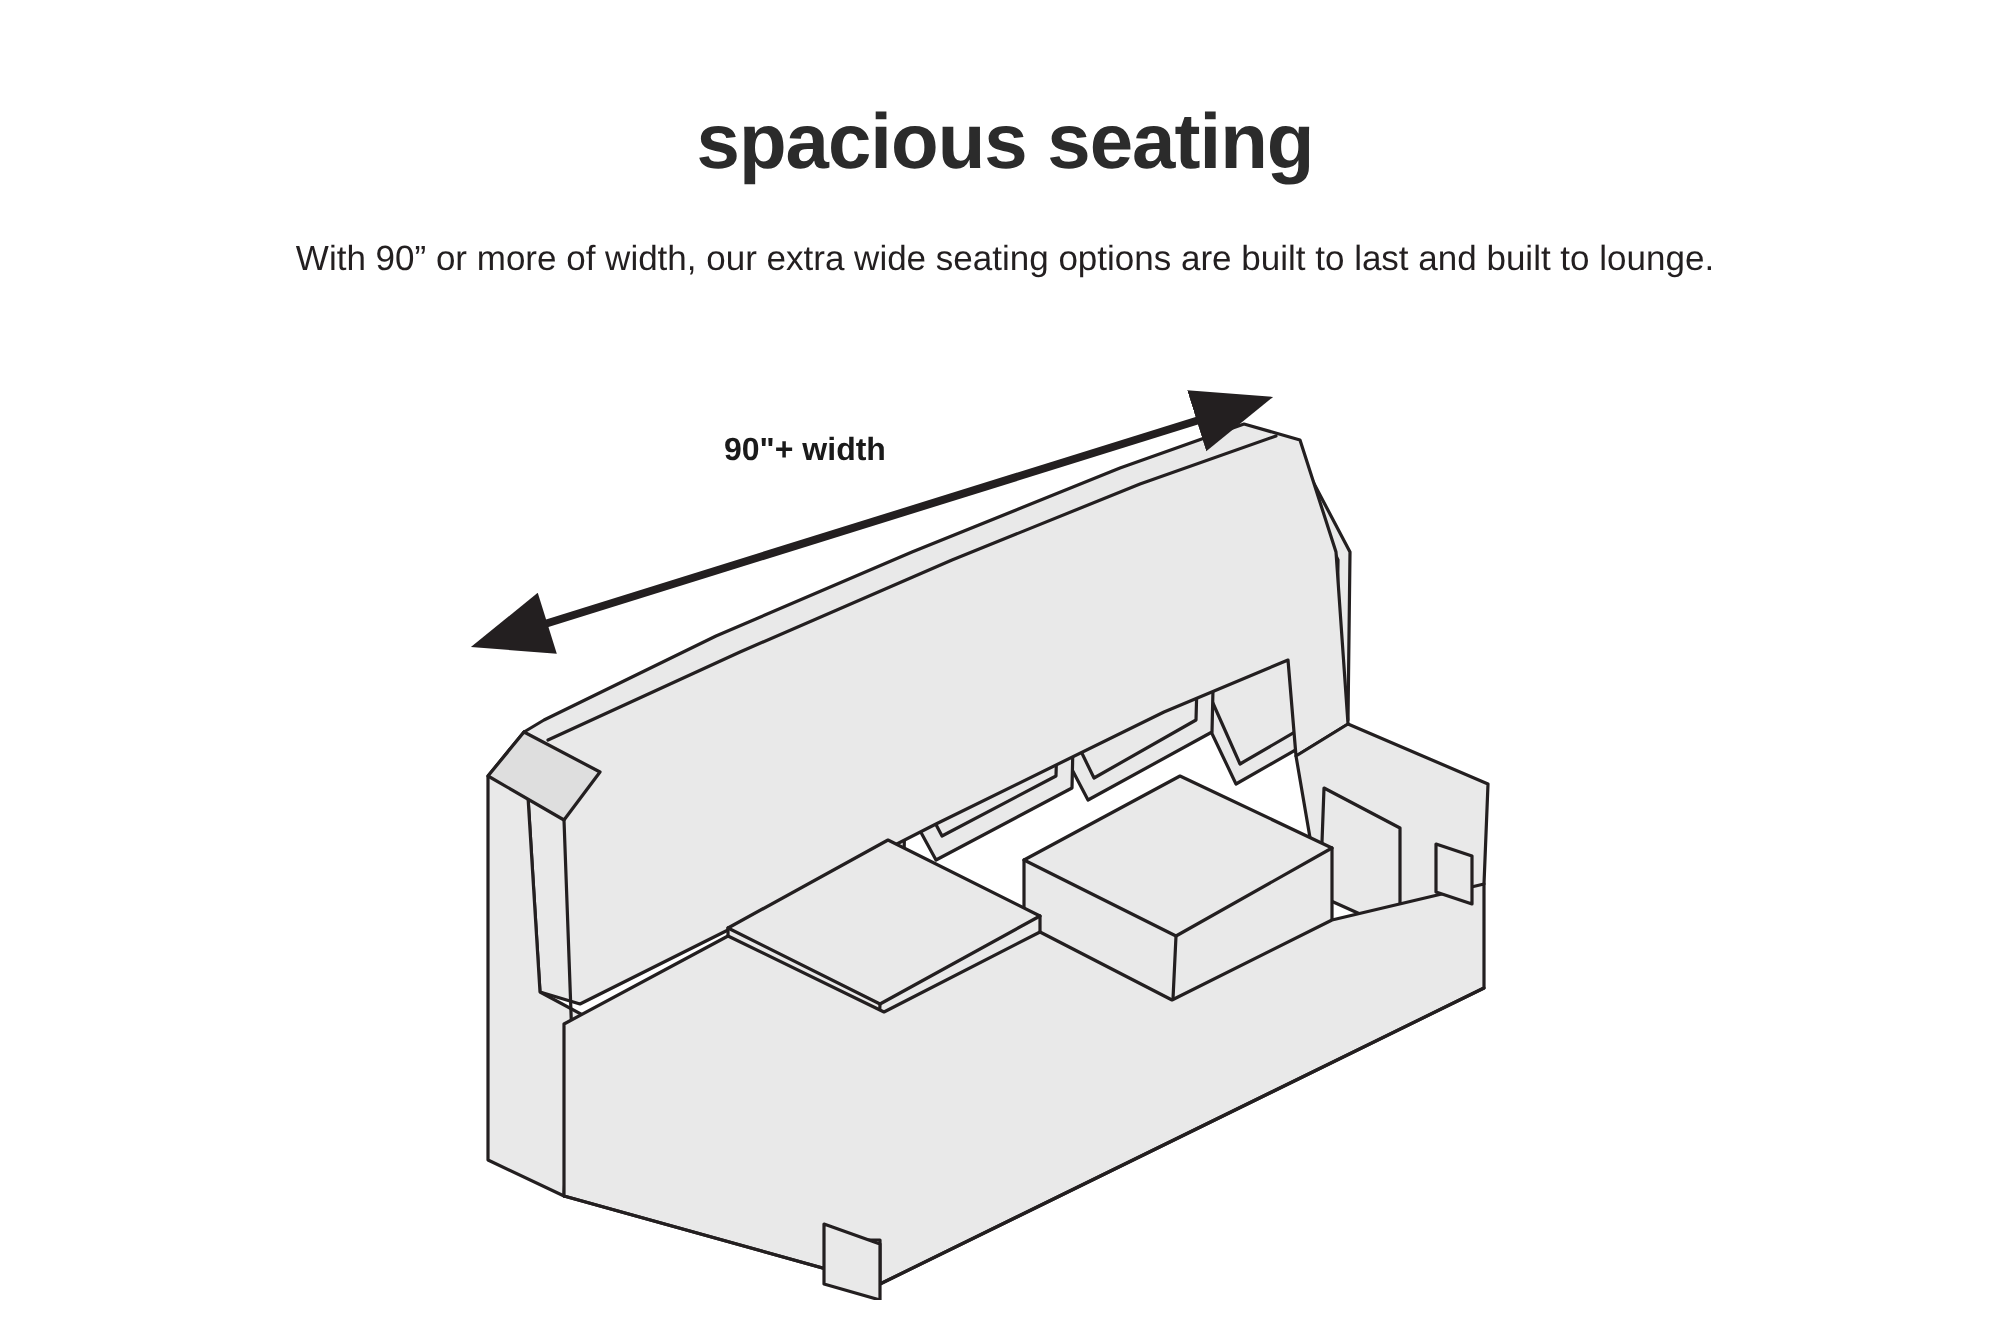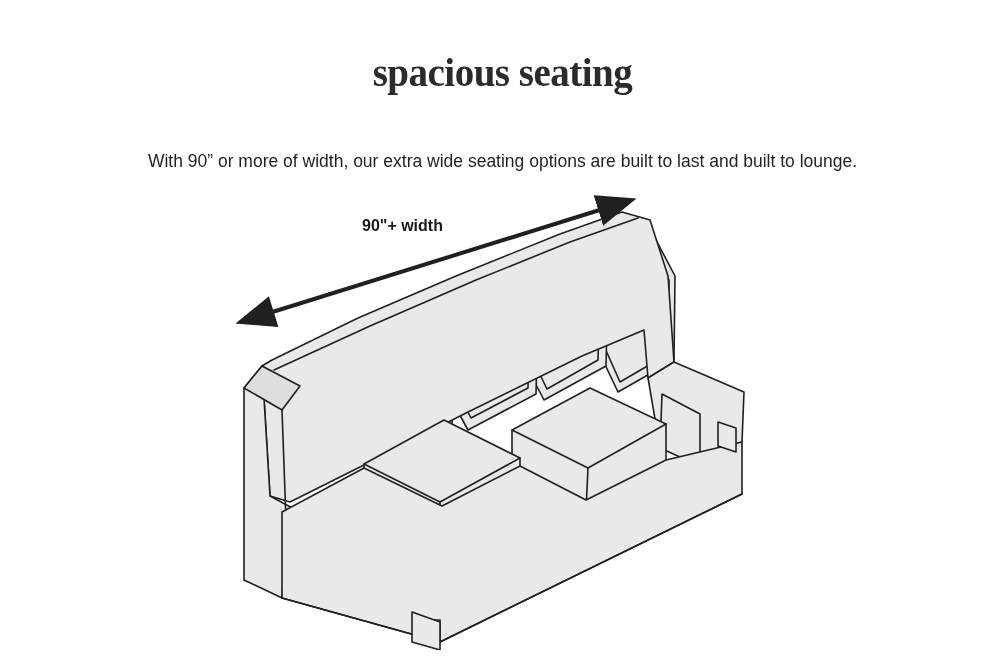--- a/index.html
+++ b/index.html
@@ -24,37 +24,36 @@
   .headline {
     position: absolute;
     top: 50px;
     left: 0;
     width: 1005px;
     text-align: center;
     font-size: 39px;
     font-weight: bold;
     letter-spacing: -0.5px;
     color: #2b2b2b;
-    font-family: Liberation Serif, serif;
+    font-family: Liberation Sans, sans-serif;
   }
   .subcopy {
     position: absolute;
     top: 116px;
     left: 0;
     width: 1005px;
     text-align: center;
     font-size: 17.5px;
     line-height: 27px;
     color: #231f20;
     font-family: "Liberation Sans", sans-serif;
   }
   .subcopy .line {
     display: block;
     white-space: nowrap;
-    margin-top: 32px;
   }
   .measure-label {
     position: absolute;
     top: 217px;
     left: 362px;
     font-size: 16px;
     font-weight: bold;
     color: #1a1a1a;
     font-family: "Liberation Sans", sans-serif;
     white-space: nowrap;

